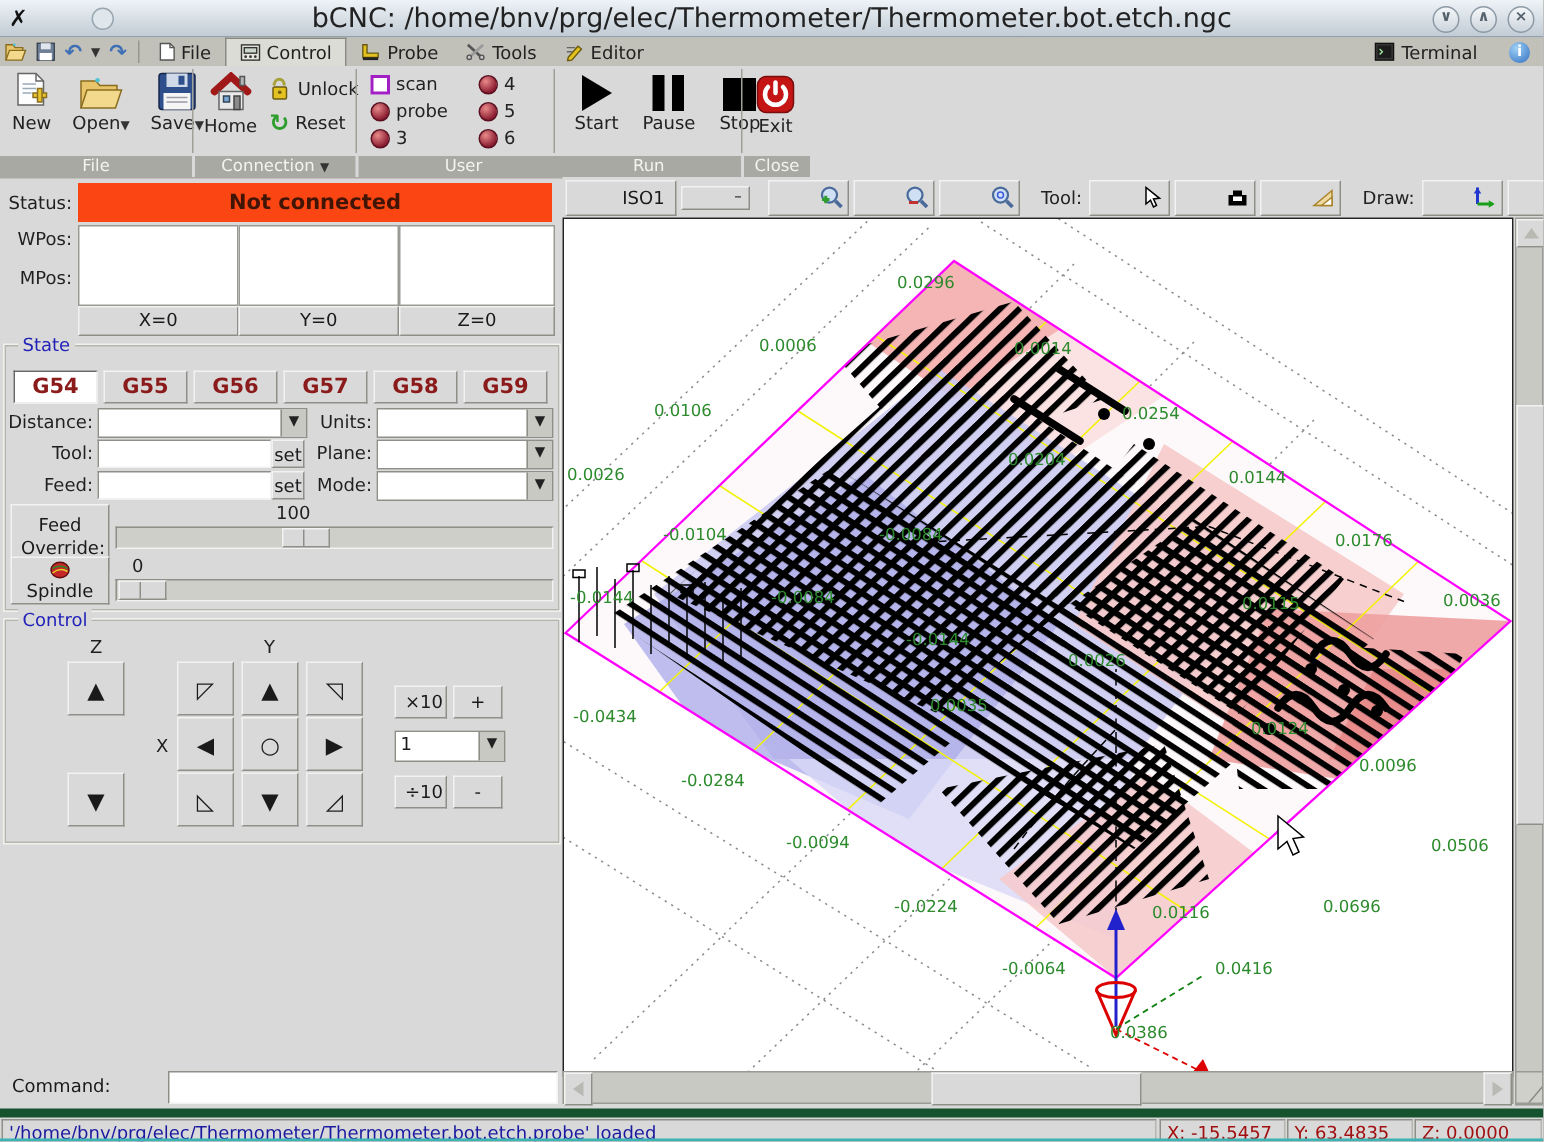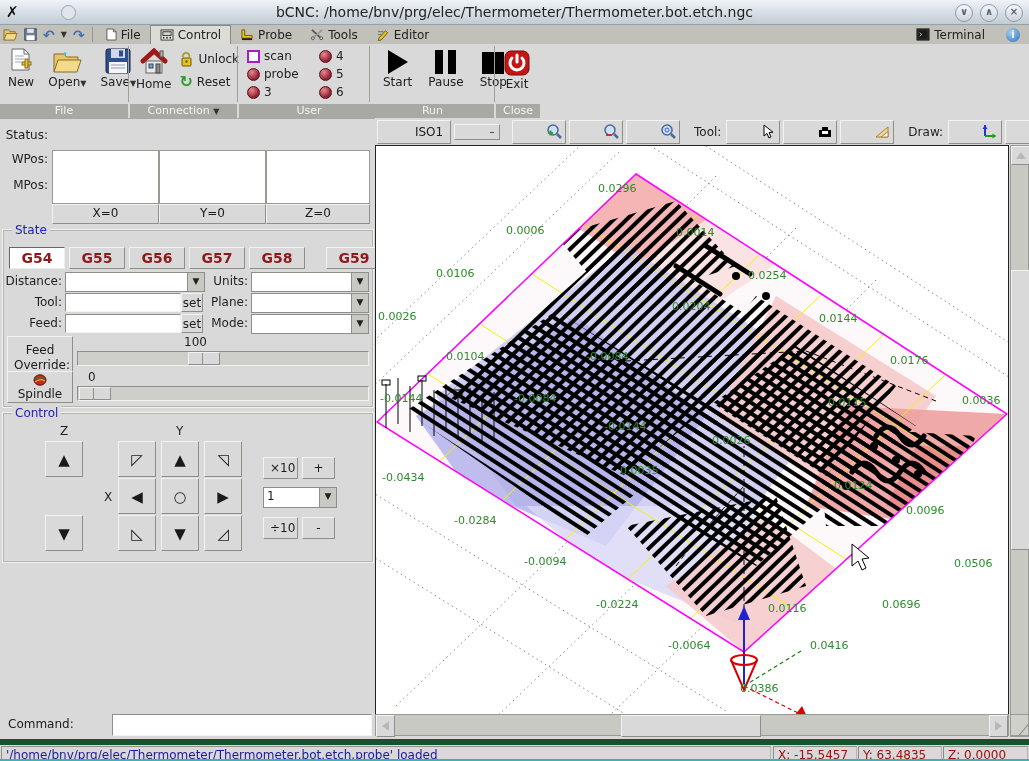--- a/index.html
+++ b/index.html
@@ -5,21 +5,21 @@
   html,body{margin:0;padding:0;}
   body{font-family:"DejaVu Sans",sans-serif;font-size:12px;color:#1a1a1a;background:#888;}
   #app{position:relative;width:1029px;height:761px;background:#d9d9d9;overflow:hidden;}
 
   
   .titlebar{position:absolute;left:0;top:0;width:1029px;height:24px;
     background:linear-gradient(#eef3f7,#c2ccd5);border-bottom:1px solid #93a1ad;
     display:flex;align-items:center;}
   .titlebar .logo{margin-left:6px;font-weight:bold;font-size:15px;color:#111;}
   .titlebar .menu-dot{width:13px;height:13px;border-radius:50%;background:#dfe6ec;border:1px solid #9aa6b0;margin-left:42px;}
-  .titlebar .title{position:absolute;left:0;right:0;text-align:center;font-size:14px;color:#222;}
+  .titlebar .title{position:absolute;left:0;right:0;text-align:center;font-size:18px;color:#222;}
   .winbtns{position:absolute;right:6px;top:4px;display:flex;gap:7px;}
   .winbtn{width:16px;height:16px;border-radius:50%;background:linear-gradient(#f4f7f9,#ccd5dc);
     border:1px solid #8d9aa5;color:#55616b;font-size:10px;line-height:14px;text-align:center;font-weight:bold;}
 
   
   .tabrow{position:absolute;left:0;top:25px;width:1029px;height:19px;background:#c1c0b9;
     display:flex;align-items:stretch;border-bottom:1px solid #9a9a94;}
   .tr-ico{display:flex;align-items:center;padding:0 3px;}
   .tr-sep{width:1px;background:#979790;margin:2px 4px;}
   .tab{display:flex;align-items:center;gap:4px;padding:0 9px;color:#222;}
@@ -349,37 +349,38 @@
                 <path d="M8 8 a7 7 0 1 0 10 0" fill="none" stroke="#fff" stroke-width="3" stroke-linecap="round"></path>
               </svg></span>
           <span>Exit</span>
         </div>
       </div>
       <div class="rgroup-label" style="left:0;width:44px;">Close</div>
     </div>
   </div>
 
   <div class="lbl r" style="left:0;top:128px;width:48px;">Status:</div>
+  <div class="banner">Not connected</div>
   <div class="lbl r" style="left:0;top:152px;width:48px;">WPos:</div>
   <div class="lbl r" style="left:0;top:178px;width:48px;">MPos:</div>
   <div class="poscell" style="left:52px;width:105px;"></div>
   <div class="poscell" style="left:159px;width:105px;"></div>
   <div class="poscell" style="left:266px;width:102px;"></div>
   <div class="zerobtn" style="left:52px;width:105px;">X=0</div>
   <div class="zerobtn" style="left:159px;width:105px;">Y=0</div>
   <div class="zerobtn" style="left:266px;width:102px;">Z=0</div>
 
   <div class="frame" style="top:230px;height:175px;">
     <span class="frame-legend">State</span>
     <button class="pbtn wcsbtn active" style="left:5px;">G54</button>
     <button class="pbtn wcsbtn" style="left:65px;">G55</button>
     <button class="pbtn wcsbtn" style="left:125px;">G56</button>
     <button class="pbtn wcsbtn" style="left:185px;">G57</button>
     <button class="pbtn wcsbtn" style="left:245px;">G58</button>
-    <button class="pbtn wcsbtn" style="left:305px;margin-left:17px;">G59</button>
+    <button class="pbtn wcsbtn" style="left:305px;">G59</button>
 
     <div class="lbl r" style="left:0;top:43px;width:58px;">Distance:</div>
     <div class="combo" style="left:61px;top:41px;width:138px;height:18px;">
         <span class="val"></span>
         <span class="arrowbox">▼</span>
       </div>
     <div class="lbl r" style="left:202px;top:43px;width:42px;">Units:</div>
     <div class="combo" style="left:247px;top:41px;width:116px;height:18px;">
         <span class="val"></span>
         <span class="arrowbox">▼</span>

